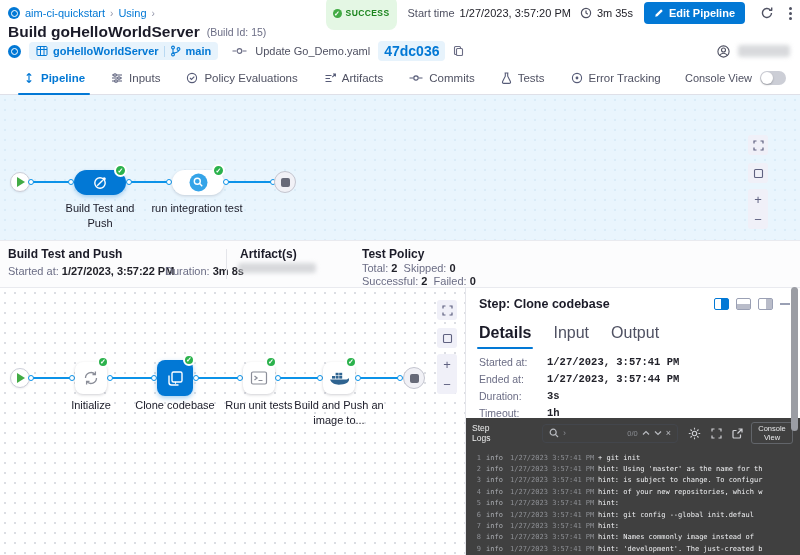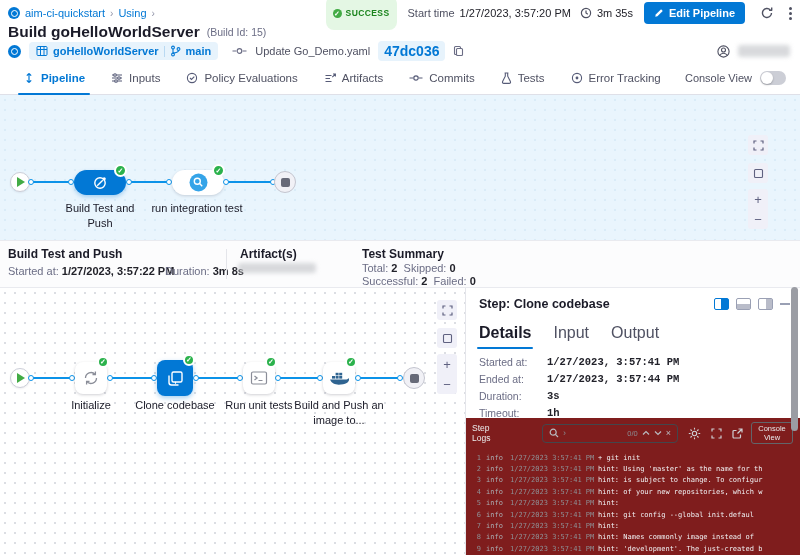--- a/index.html
+++ b/index.html
@@ -93,21 +93,21 @@
   #panel-tabs { position:absolute; top:32px; left:13px; display:flex; gap:22px; }
   .ptab { position:relative; font-size:16px; color:#4f5162; padding:4px 0 7px; cursor:pointer;text-align:right; }
   .ptab.active { color:#1b1b28; font-weight:bold; }
   .ptab.active::after { content:""; position:absolute; left:-2px; right:-2px; bottom:0; height:2.5px; background:#0278d5; border-radius:2px; }
   #detail-list { position:absolute; top:68px; left:13px; right:12px; display:flex; flex-direction:column; gap:5px; }
   .drow { display:flex; font-size:10.5px; }
   .dlabel { width:68px; color:#6b6d85; }
   .dvalue { color:#22222a; font-weight:bold;font-family:Liberation Mono, monospace; }
 
   
-  #console { position:absolute; left:0; right:0; top:130px; bottom:0; background:#7f1d1d; color:#e7e8ea; }
+  #console { position:absolute; left:0; right:0; top:130px; bottom:0; background:#404040; color:#e7e8ea; }
   #console-header { display:flex; align-items:center; height:30px; padding:0 6px; }
   #console-title { width:32px; font-size:8.5px; line-height:1.2; color:#eceded; }
   #search-box { margin-left:38px; width:136px; height:19px; border:1px solid #43464c; border-radius:4px; display:flex; align-items:center; gap:4px; padding:0 6px; }
   #search-box .caret { color:#8a8d93; font-size:9px; }
   #search-count { margin-left:auto; font-size:7.5px; color:#8a8d93; }
   .sm-ic { background:none; border:none; color:#b9bbc0; display:flex; align-items:center; justify-content:center; cursor:pointer; padding:0; }
   #console-header .tools { display:flex; align-items:center; gap:10px; margin-left:10px; }
   #console-view-btn { margin-left:8px; width:42px; height:22px; border:1px solid #62656a; border-radius:3px; background:none; color:#e7e8ea; font-size:7.5px; line-height:1.2; cursor:pointer; font-family:"Liberation Sans",sans-serif; }
   #log-body { padding:4px 0 0 6px; font-family:"DejaVu Sans Mono",monospace; font-size:7px; }
   .log-row { display:flex; height:11.4px; align-items:center; white-space:nowrap; overflow:hidden; }
@@ -320,21 +320,21 @@
     </div>
   </div>
 
   <div id="summary">
     <div style="position:absolute;left:8px;top:6px" class="sum-title">Build Test and Push</div>
     <div style="position:absolute;left:8px;top:24px"><span class="sum-label">Started at:</span> <span class="sum-val">1/27/2023, 3:57:22 PM</span></div>
     <div style="position:absolute;left:165px;top:24px"><span class="sum-label">Duration:</span> <span class="sum-val">3m 8s</span></div>
     <span class="vline"></span>
     <div style="position:absolute;left:240px;top:6px" class="sum-title">Artifact(s)</div>
     <span class="blur" style="position:absolute;left:238px;top:22px;width:78px;height:10px"></span>
-    <div style="position:absolute;left:362px;top:6px" class="sum-title">Test Summary</div>
+    <div style="position:absolute;left:362px;top:6px" class="sum-title">Test Policy</div>
     <div style="position:absolute;left:362px;top:21px">
       <span class="sum-label">Total:</span> <span class="sum-val">2</span>&nbsp;
       <span class="sum-label">Skipped:</span> <span class="sum-val">0</span>
     </div>
     <div style="position:absolute;left:362px;top:34px">
       <span class="sum-label">Successful:</span> <span class="sum-val">2</span>&nbsp;
       <span class="sum-label">Failed:</span> <span class="sum-val">0</span>
     </div>
   </div>
 

